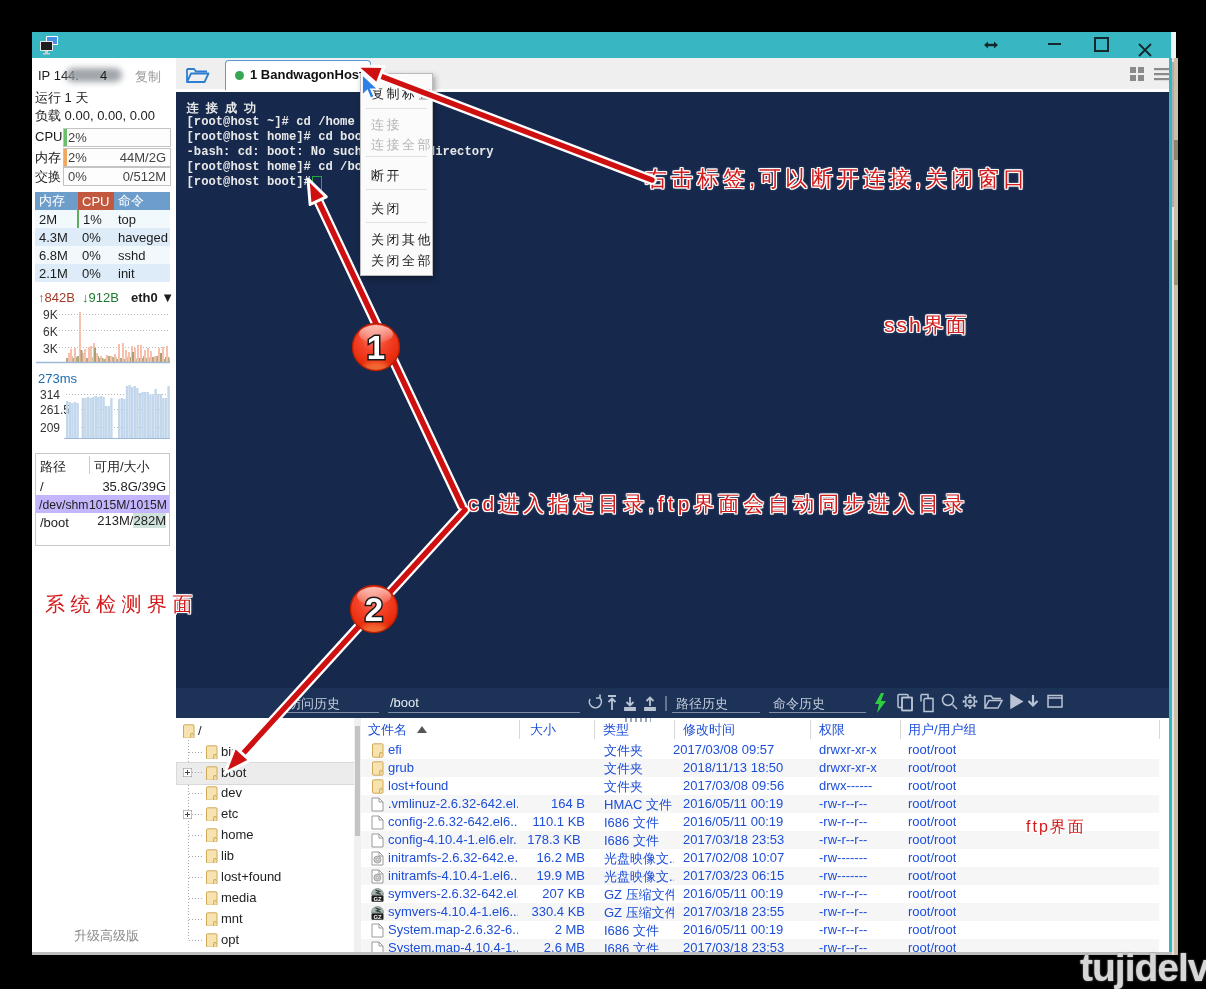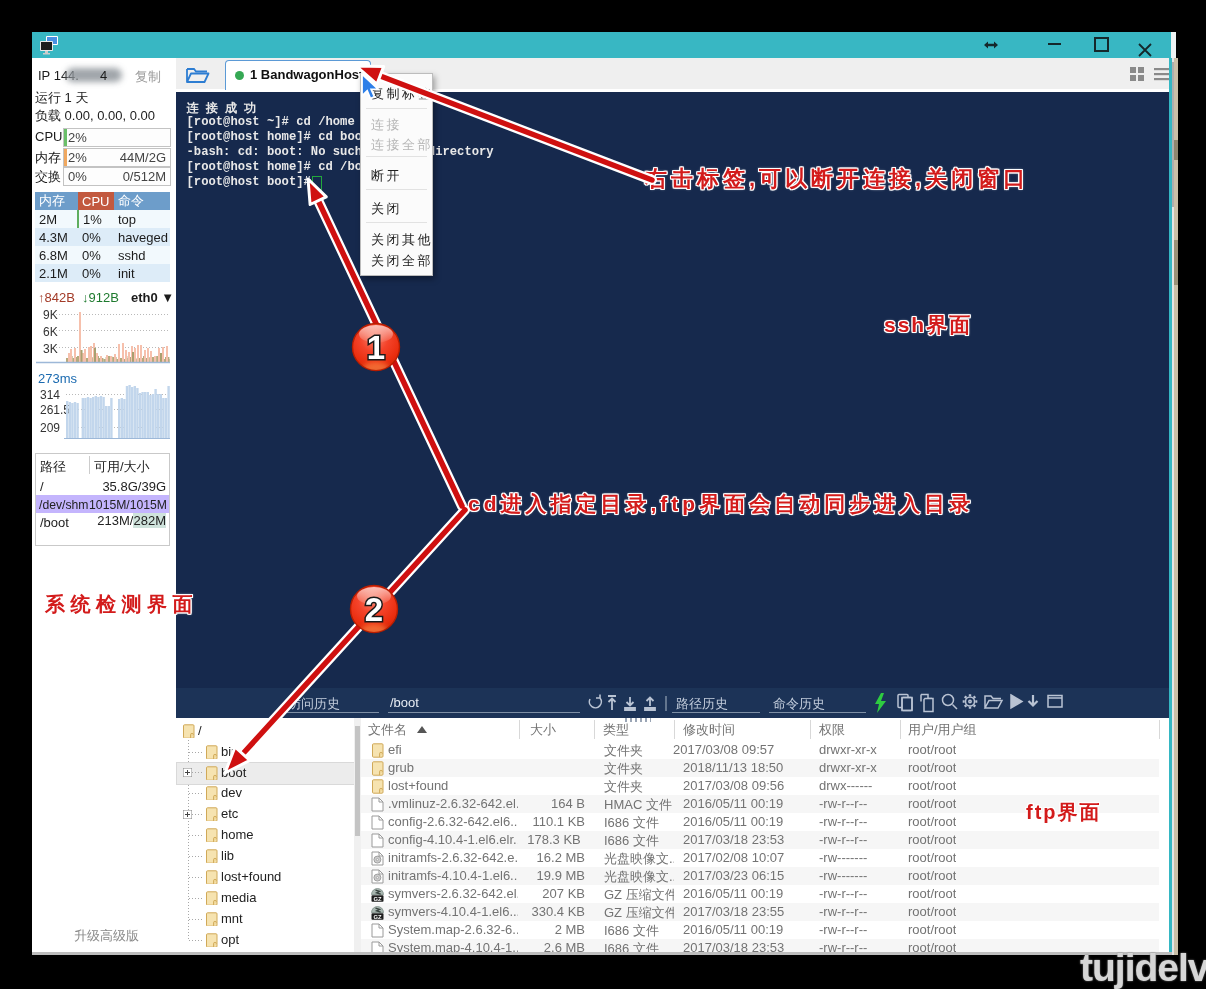--- a/index.html
+++ b/index.html
@@ -7,35 +7,35 @@
 #title .tt{position:absolute;left:30px;top:6px;letter-spacing:.2px}
 .tctl{position:absolute;top:0;height:26px;color:#13282b}
 #side{position:absolute;left:0;top:26px;width:144px;height:897px;background:#fff;border-right:1px solid #d5d5d5;font-size:13px;color:#1c1c1c}
 .bar{position:absolute;left:31px;width:106px;height:17px;border:1px solid #c3c3c3;background:#fdfdfd;font-size:13px;color:#444}
 .bar .pv{position:absolute;left:4px;top:1px}.bar .rv{position:absolute;right:4px;top:1px}
 .sliver{position:absolute;left:0;top:0;width:3px;height:17px}
 table.pt{position:absolute;left:3px;top:134px;border-collapse:collapse;font-size:13px;width:135px}
 table.pt td{height:18px;padding:0 0 0 4px;font-weight:400}
 .ph{background:#6d9dca;color:#fff}
 .disk{position:absolute;left:3px;top:395px;width:133px;height:91px;border:1px solid #c9c9c9;background:#fff;font-size:13px;color:#222}
-.ann{position:absolute;color:#d31b1b;font-weight:bold;white-space:nowrap;z-index:46;letter-spacing:4px;
+.ann{position:absolute;color:#d31b1b;font-weight:normal;white-space:nowrap;z-index:46;letter-spacing:4px;
 text-shadow:-1px -1px 0 #fff,1px -1px 0 #fff,-1px 1px 0 #fff,1px 1px 0 #fff,0 -1px 0 #fff,0 1px 0 #fff,-1px 0 0 #fff,1px 0 0 #fff,0 0 3px #fff}
 #tabbar{position:absolute;left:144px;top:26px;width:996px;height:31px;background:#efefef;border-bottom:3px solid #fff}
 #tab1{position:absolute;left:49px;top:2px;width:144px;height:29px;background:#fff;border:1px solid #5b9ad6;border-bottom:none;border-radius:4px 4px 0 0;font-size:13px;font-weight:bold;color:#111}
 #term{position:absolute;left:144px;top:60px;width:993px;height:596px;background:#16294d}
 .tl{position:absolute;left:10.5px;white-space:pre;font-family:"Liberation Mono",monospace;font-size:12.2px;font-weight:bold;color:#e8e8e8}
 #menu{position:absolute;width:71px;height:201px;background:#fbfbfb;border:1px solid #bcbcbc;box-shadow:2px 3px 6px rgba(0,0,0,.35);z-index:40;font-size:13px}
 #menu .mi{position:absolute;left:10px;white-space:nowrap;color:#222;letter-spacing:2.5px}
 #menu .dis{color:#b6b6b6}
 #menu .sep{position:absolute;left:5px;right:5px;height:1px;background:#e2e2e2}
 #ftpbar{position:absolute;left:144px;top:656px;width:993px;height:30px;background:#1c3357;color:#c3cddc;font-size:13px}
 .ful{position:absolute;top:24px;height:1px;background:#7e8fa5;background:#7e8fa5}
 #fpanel{position:absolute;left:144px;top:686px;width:993px;height:237px;background:#fff;overflow:hidden}
 #tree{position:absolute;left:0;top:0;width:178px;height:237px;background:#fff;font-size:13px;color:#222}
-#flist{position:absolute;left:185px;top:0;width:808px;height:237px;background:#fff;font-size:13px;color:#737373}
+#flist{position:absolute;left:185px;top:0;width:808px;height:237px;background:#fff;font-size:13px;color:#1d4ed8}
 .hv{position:absolute;top:2px;width:1px;height:19px;background:#d8d8d8}
 .frow{position:absolute;left:0;width:798px;height:18px}
 .fc{position:absolute;top:1px;white-space:nowrap;overflow:hidden}
 
 #wm{position:absolute;left:1080px;top:946px;font-size:39px;font-weight:bold;color:#d6d6d6;z-index:90;letter-spacing:-1px;text-shadow:0 0 2px #888}
 svg{display:block}
 </style></head><body>
 <div id="win">
 <div id="title">
  <svg class="ab" style="left:7px;top:3px" width="20" height="20" viewBox="0 0 20 20">
@@ -591,21 +591,21 @@
           <span class="fc" style="left:458px">-rw-r--r--</span>
           <span class="fc" style="left:547px">root/root</span>
         </div>
 </div>
 </div>
 <div class="ab" style="left:1137px;top:26px;width:3px;height:897px;background:#35b7c3;z-index:7"></div>
 </div>
 <div class="ann" style="left:645px;top:164px;font-size:22px">右击标签,可以断开连接,关闭窗口</div>
 <div class="ann" style="left:884px;top:311px;font-size:21px;letter-spacing:2px">ssh界面</div>
 <div class="ann" style="left:468px;top:490px;font-size:21px">cd进入指定目录,ftp界面会自动同步进入目录</div>
-<div class="ann" style="left:1026px;top:799px;font-size:20px;letter-spacing:2px">ftp界面</div>
+<div class="ann" style="left:1026px;top:817px;font-size:16px;letter-spacing:2px">ftp界面</div>
 <div class="ann" style="left:45px;top:591px;font-size:20px;letter-spacing:5.5px">系统检测界面</div>
 <svg class="ab" style="left:0;top:0;z-index:50" width="1206" height="989" viewBox="0 0 1206 989">
  <defs>
   <radialGradient id="ballg" cx="0.46" cy="0.3" r="0.8">
    <stop offset="0" stop-color="#f8826c"></stop>
         <stop offset="0.38" stop-color="#f4432a"></stop>
    <stop offset="0.72" stop-color="#e92d0e"></stop>
         <stop offset="1" stop-color="#c62002"></stop>
   </radialGradient>
   <linearGradient id="glossg" x1="0" y1="0" x2="0" y2="1">

